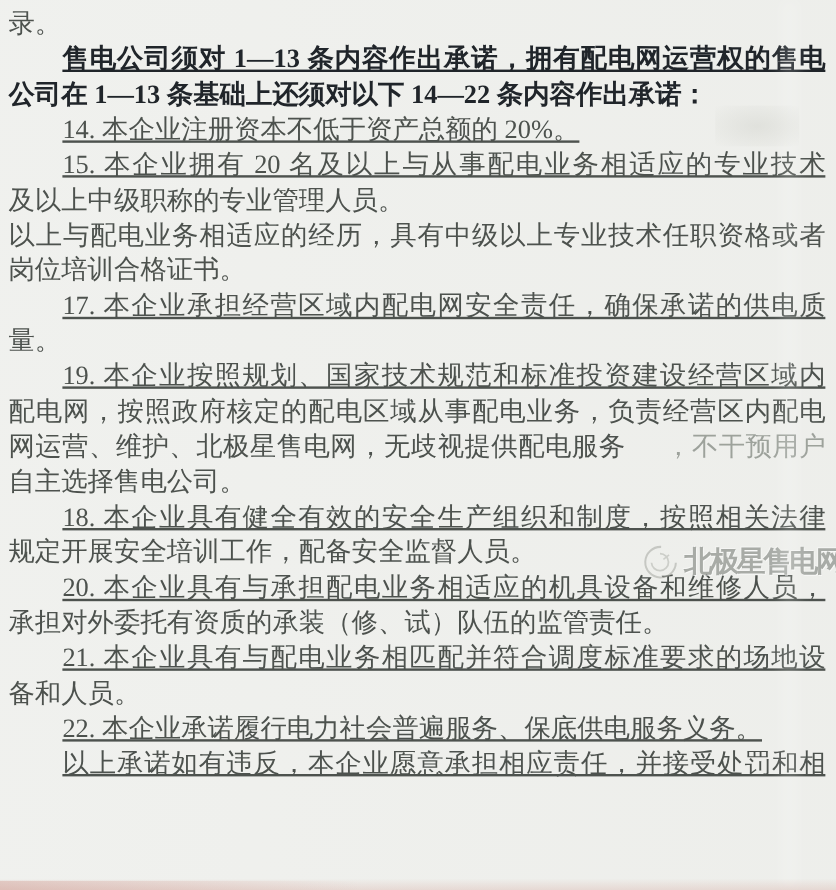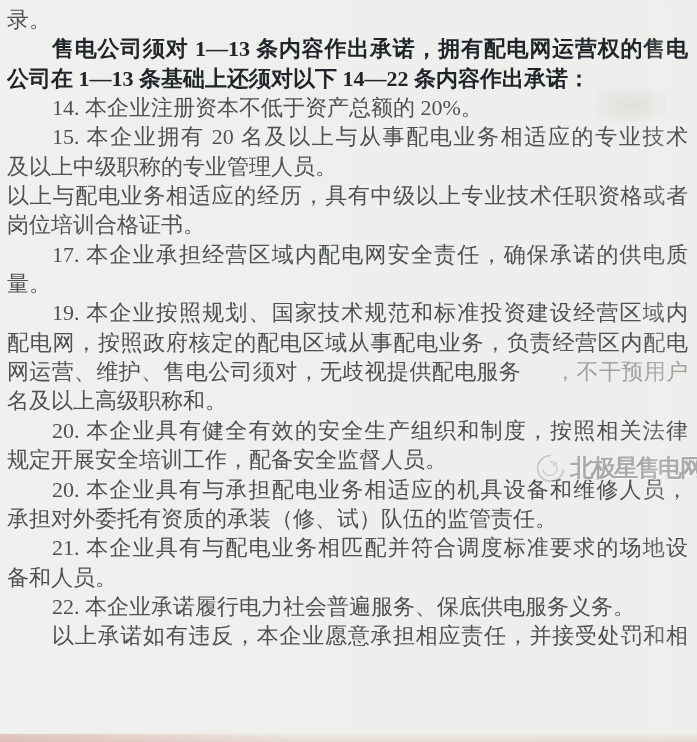--- a/index.html
+++ b/index.html
@@ -30,21 +30,21 @@
   .line {
     font-size: 22px;
     line-height: 29.35px;
     white-space: nowrap;
     overflow: hidden;
   }
   .just {
     text-align: justify;
     text-align-last: justify;
   }
-  .indent { padding-left: 45px; }
+  .indent { padding-left: 45px; text-decoration: underline; }
   .bold {
     font-weight: 700;
     color: var(--bold, #20252a);
   }
   .wm-under {
     color: #8f948e;
     opacity: 0.85;
     margin-left: 33px;
   }
   .watermark {
@@ -119,23 +119,23 @@
       <div class="line bold"><span>公司在 1—13 条基础上还须对以下 14—22 条内容作出承诺：</span></div>
       <div class="line indent"><span>14. 本企业注册资本不低于资产总额的 20%。</span></div>
       <div class="line indent just"><span>15. 本企业拥有 20 名及以上与从事配电业务相适应的专业技术</span></div>
       <div class="line"><span>及以上中级职称的专业管理人员。</span></div>
       <div class="line just"><span>以上与配电业务相适应的经历，具有中级以上专业技术任职资格或者</span></div>
       <div class="line"><span>岗位培训合格证书。</span></div>
       <div class="line indent just"><span>17. 本企业承担经营区域内配电网安全责任，确保承诺的供电质</span></div>
       <div class="line"><span>量。</span></div>
       <div class="line indent just"><span>19. 本企业按照规划、国家技术规范和标准投资建设经营区域内</span></div>
       <div class="line just"><span>配电网，按照政府核定的配电区域从事配电业务，负责经营区内配电</span></div>
-      <div class="line just"><span>网运营、维护、售电公司须对，无歧视提供配电服务</span><span class="wm-under">，不干预用户</span></div>
-      <div class="line"><span>名及以上高级职称和。</span></div>
-      <div class="line indent just"><span>20. 本企业具有健全有效的安全生产组织和制度，按照相关法律</span></div>
+      <div class="line just"><span>网运营、维护、北极星售电网，无歧视提供配电服务</span><span class="wm-under">，不干预用户</span></div>
+      <div class="line"><span>自主选择售电公司。</span></div>
+      <div class="line indent just"><span>18. 本企业具有健全有效的安全生产组织和制度，按照相关法律</span></div>
       <div class="line"><span>规定开展安全培训工作，配备安全监督人员。</span></div>
       <div class="line indent just"><span>20. 本企业具有与承担配电业务相适应的机具设备和维修人员，</span></div>
       <div class="line"><span>承担对外委托有资质的承装（修、试）队伍的监管责任。</span></div>
       <div class="line indent just"><span>21. 本企业具有与配电业务相匹配并符合调度标准要求的场地设</span></div>
       <div class="line"><span>备和人员。</span></div>
       <div class="line indent"><span>22. 本企业承诺履行电力社会普遍服务、保底供电服务义务。</span></div>
       <div class="line indent just"><span>以上承诺如有违反，本企业愿意承担相应责任，并接受处罚和相</span></div>
     </div>
 </div>
 

